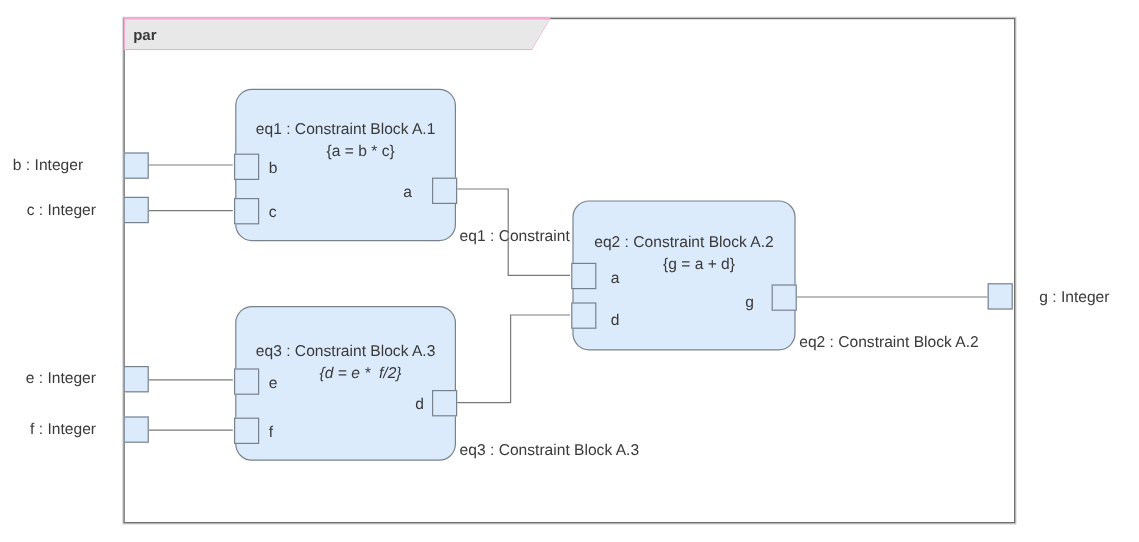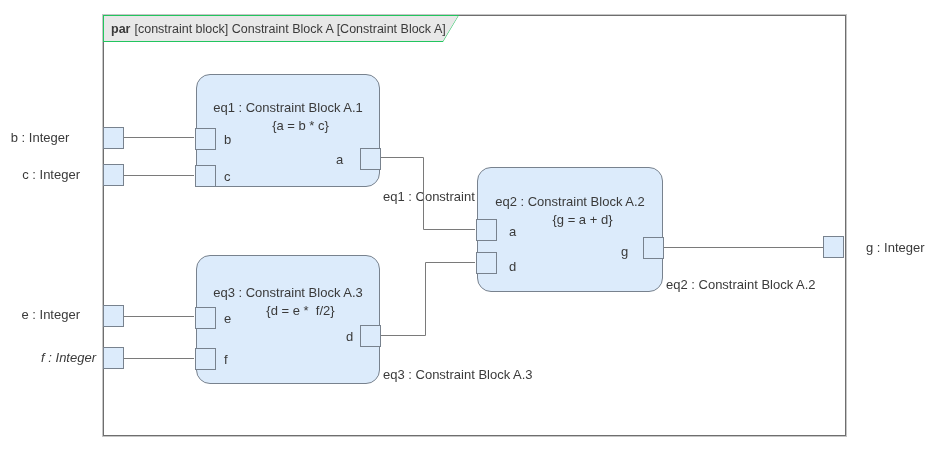--- a/index.html
+++ b/index.html
@@ -10,21 +10,21 @@
   }
   
   .frame {
     position:absolute; left:103px; top:15px; width:743px; height:421px;
     box-sizing:border-box; border:1px solid var(--frame-border,#6e6e6e);
     box-shadow:0 0 0 1px #c6c6c6;
     background:transparent;
   }
   .frame-header {
     position:absolute; left:103px; top:15px; width:356px; height:27px;
-    background:#22c55e;
+    background:#f9a8d4;
     clip-path:polygon(0 0, 100% 0, calc(100% - 16px) 100%, 0 100%);
     z-index:3;
   }
   .frame-header-inner {
     position:absolute; left:1px; top:1px; right:1px; bottom:1px;
     background:var(--header-fill,#e8e8e8);
     clip-path:polygon(0 0, 100% 0, calc(100% - 15px) 100%, 0 100%);
     display:flex; align-items:center; padding-left:7px; box-sizing:border-box;
     white-space:nowrap; font-size:12.5px;
   }
@@ -69,38 +69,37 @@
     <polyline class="conn" points="124,358.5 194,358.5"></polyline>
     <polyline class="conn" points="380,157.5 423.5,157.5 423.5,229.5 475,229.5"></polyline>
     <polyline class="conn" points="380,335.5 425.5,335.5 425.5,262.5 475,262.5"></polyline>
     <polyline class="conn" points="664,247.5 823,247.5"></polyline>
   </svg>
 
   <div class="frame"></div>
   <div class="frame-header">
     <div class="frame-header-inner">
       <span class="frame-keyword">par</span>
-      <span>[constraint block] Constraint Block A [Constraint Block A]</span>
     </div>
   </div>
 
   <div class="ext-label" style="left:0; top:130px;text-align:center;">b : Integer</div>
   <div class="ext-label" style="left:0; top:167px;">c : Integer</div>
   <div class="ext-label" style="left:0; top:307px;">e : Integer</div>
-  <div class="ext-label" style="left:16px; top:350px;font-style:italic;">f : Integer</div>
+  <div class="ext-label" style="left:0; top:350px;">f : Integer</div>
 
   <div class="ext-label-right" style="left:866px; top:240px;">g : Integer</div>
 
   <div class="port" style="left:103px; top:127px;"></div>
   <div class="port" style="left:103px; top:164px;"></div>
   <div class="port" style="left:103px; top:305px;"></div>
   <div class="port" style="left:103px; top:347px;"></div>
   <div class="port" style="left:823px; top:236px;"></div>
 
-  <div class="cblock" style="left:196px; top:74px; width:184px; height:113px;">
+  <div class="cblock" style="left:196px; top:74px; width:184px; height:127px;">
     <div class="block-title" style="top:25px;">eq1 : Constraint Block A.1</div>
     <div class="block-constraint" style="top:43px;">{a = b * c}</div>
     <div class="port" style="left:-2px; top:53px;"></div>
     <div class="port" style="left:-2px; top:90px;"></div>
     <div class="port" style="left:163px; top:73px;"></div>
     <div class="plabel" style="left:27px; top:57px;">b</div>
     <div class="plabel" style="left:27px; top:94px;">c</div>
     <div class="plabel" style="left:139px; top:77px;">a</div>
   </div>
 
@@ -110,21 +109,21 @@
     <div class="port" style="left:-2px; top:51px;"></div>
     <div class="port" style="left:-2px; top:84px;"></div>
     <div class="port" style="left:165px; top:69px;"></div>
     <div class="plabel" style="left:31px; top:56px;">a</div>
     <div class="plabel" style="left:31px; top:91px;">d</div>
     <div class="plabel" style="left:143px; top:76px;">g</div>
   </div>
 
   <div class="cblock" style="left:196px; top:255px; width:184px; height:129px;">
     <div class="block-title" style="top:29px;">eq3 : Constraint Block A.3</div>
-    <div class="block-constraint" style="top:47px;">{d = e *  f/2}</div>
+    <div class="block-constraint" style="top:47px;font-style:italic;">{d = e *  f/2}</div>
     <div class="port" style="left:-2px; top:51px;"></div>
     <div class="port" style="left:-2px; top:92px;"></div>
     <div class="port" style="left:163px; top:69px;"></div>
     <div class="plabel" style="left:27px; top:55px;">e</div>
     <div class="plabel" style="left:27px; top:96px;">f</div>
     <div class="plabel" style="left:149px; top:73px;">d</div>
   </div>
 
   <div class="conn-label" style="left:383px; top:189px;">eq1 : Constraint</div>
   <div class="conn-label" style="left:666px; top:277px;">eq2 : Constraint Block A.2</div>

